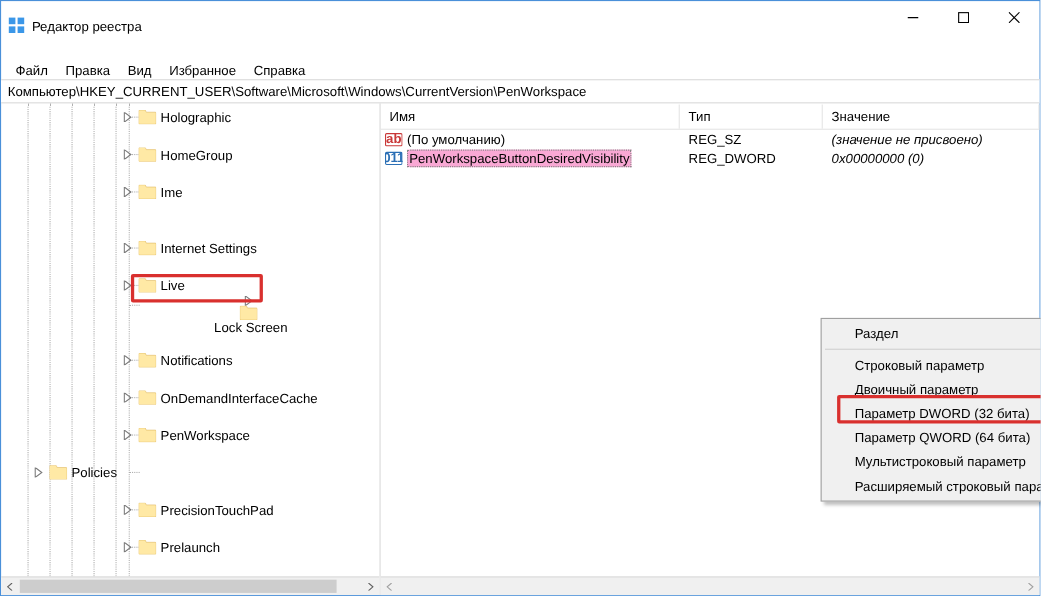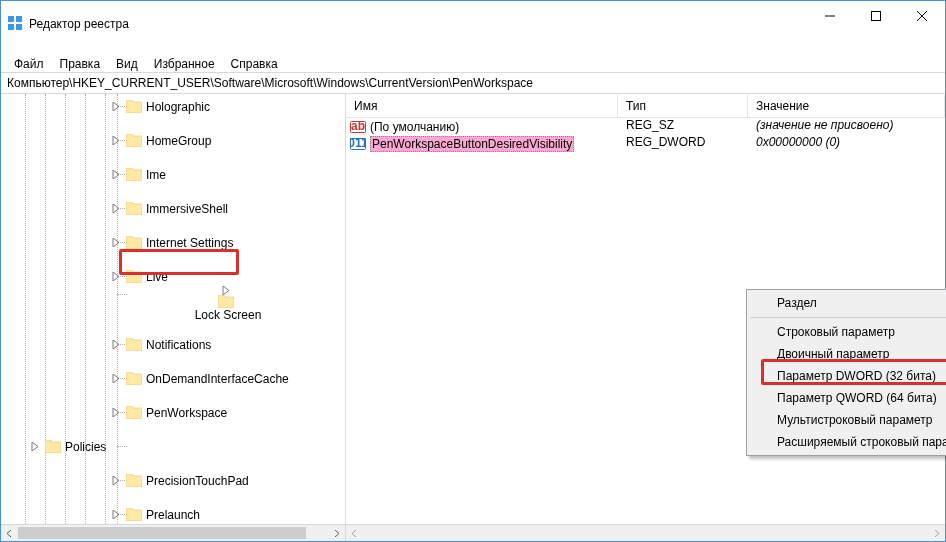--- a/index.html
+++ b/index.html
@@ -22,21 +22,21 @@
   .tree-row .folder { width: 16px; height: 13px; margin-right: 4px; position:relative; z-index:1;}
   .tree-row .label { position:relative; z-index:1;}
   .highlight-box { position: absolute; border: 3px solid #d9302e; border-radius: 2px; pointer-events: none; z-index:5;}
   .right-pane { flex: 1; display: flex; flex-direction: column; position: relative; }
   .list-header { height: 24px; display: flex; border-bottom: 1px solid #e5e5e5; align-items: flex-end; }
   .list-header div { padding: 4px 8px; border-right: 1px solid #e5e5e5; color:#000;}
   .col-name { width: 272px; }
   .col-type { width: 130px; }
   .col-value { flex: 1; }
   .list-rows { flex:1; position: relative; }
-  .list-row { display: flex; height: 17px; }
+  .list-row { display: flex; height: 17px; align-items: center; }
   .list-row .cell-name { width: 272px; display: flex; align-items: center; padding-left: 4px; gap:4px;}
   .list-row .cell-type { width: 130px; padding-left: 8px;}
   .list-row .cell-value { flex: 1; padding-left: 8px; font-style: italic;}
   .value-icon { width: 16px; height: 16px; }
   .sel-label { border: 1px dotted #888; background:#f9a8d4; padding:0 1px;}
   .context-menu { position: absolute; background: #f0f0f0; border: 1px solid #a0a0a0; box-shadow: 3px 3px 3px rgba(0,0,0,.25); padding: 2px; }
   .context-menu .item { height: 22px; display: flex; align-items: center; padding: 0 30px 0 28px; white-space: nowrap; position: relative; }
   .context-sub    { left: 400px; top: 195px; width: 237px; }
   .scrollbar-h { position: absolute; bottom:0; left:0; right:0; height:17px; background:#f0f0f0; border-top:1px solid #d9d9d9; display:flex; align-items:center;}
   .scrollbar-h .btn{ width:17px;height:17px;display:flex;align-items:center;justify-content:center;}
@@ -131,32 +131,20 @@
             <span class="expander">
               <svg width="9" height="9">
                 <path d="M1 0 L7 4.5 L1 9 Z" fill="none" stroke="#7a7a7a" stroke-width="1"></path>
               </svg>
             </span>
             <span class="folder"><svg width="16" height="13" viewBox="0 0 16 13">
                 <path d="M0 2 L0 12 Q0 13 1 13 L15 13 Q16 13 16 12 L16 3 Q16 2 15 2 L7 2 L6 0 L1 0 Q0 0 0 1 Z" fill="#ffe9a5" stroke="#dcb45a" stroke-width="0.5"></path>
               </svg></span>
             <span class="label">Ime</span>
           </div>
-          <div class="tree-row" style="top: 51px;">
-            <div class="tree-hline" style="left:116px;top:8px;width:10px;"></div>
-            <span class="expander">
-              <svg width="9" height="9">
-                <path d="M1 0 L7 4.5 L1 9 Z" fill="none" stroke="#7a7a7a" stroke-width="1"></path>
-              </svg>
-            </span>
-            <span class="folder"><svg width="16" height="13" viewBox="0 0 16 13">
-                <path d="M0 2 L0 12 Q0 13 1 13 L15 13 Q16 13 16 12 L16 3 Q16 2 15 2 L7 2 L6 0 L1 0 Q0 0 0 1 Z" fill="#ffe9a5" stroke="#dcb45a" stroke-width="0.5"></path>
-              </svg></span>
-            <span class="label">ImmersiveShell</span>
-          </div>
           <div class="tree-row" style="top: 68px;">
             <div class="tree-hline" style="left:116px;top:8px;width:10px;"></div>
             <span class="expander">
               <svg width="9" height="9">
                 <path d="M1 0 L7 4.5 L1 9 Z" fill="none" stroke="#7a7a7a" stroke-width="1"></path>
               </svg>
             </span>
             <span class="folder"><svg width="16" height="13" viewBox="0 0 16 13">
                 <path d="M0 2 L0 12 Q0 13 1 13 L15 13 Q16 13 16 12 L16 3 Q16 2 15 2 L7 2 L6 0 L1 0 Q0 0 0 1 Z" fill="#ffe9a5" stroke="#dcb45a" stroke-width="0.5"></path>
               </svg></span>

